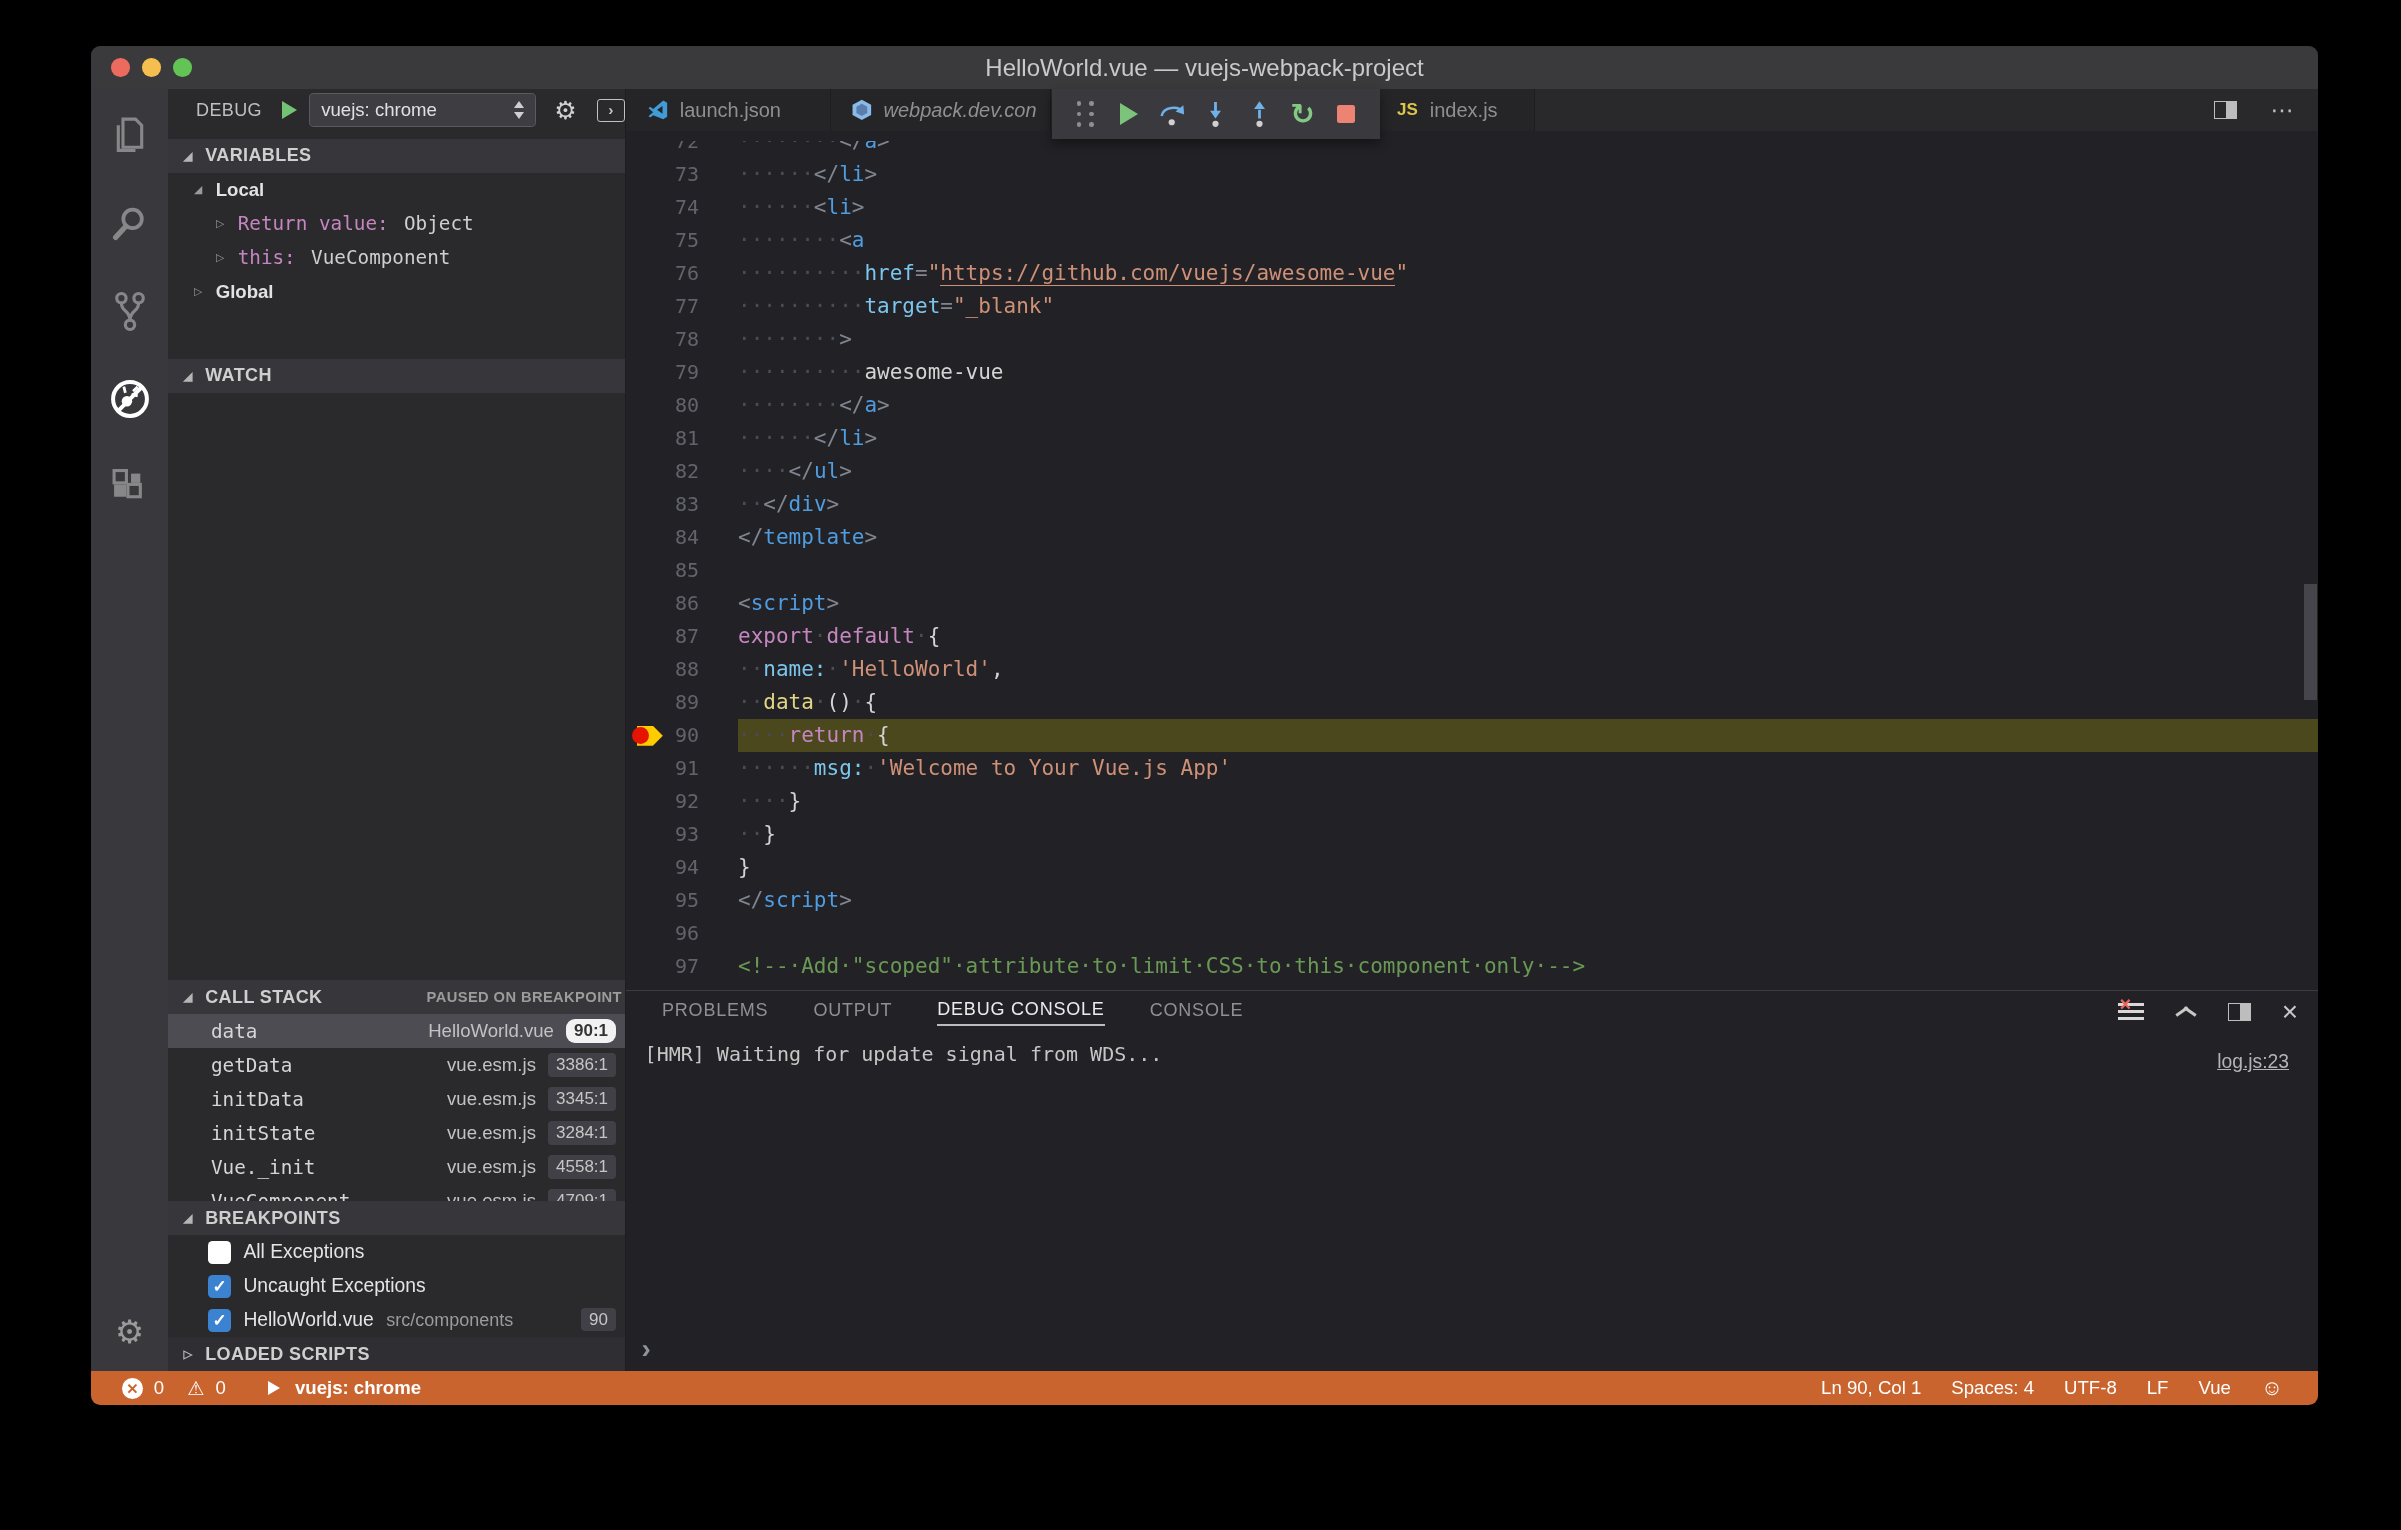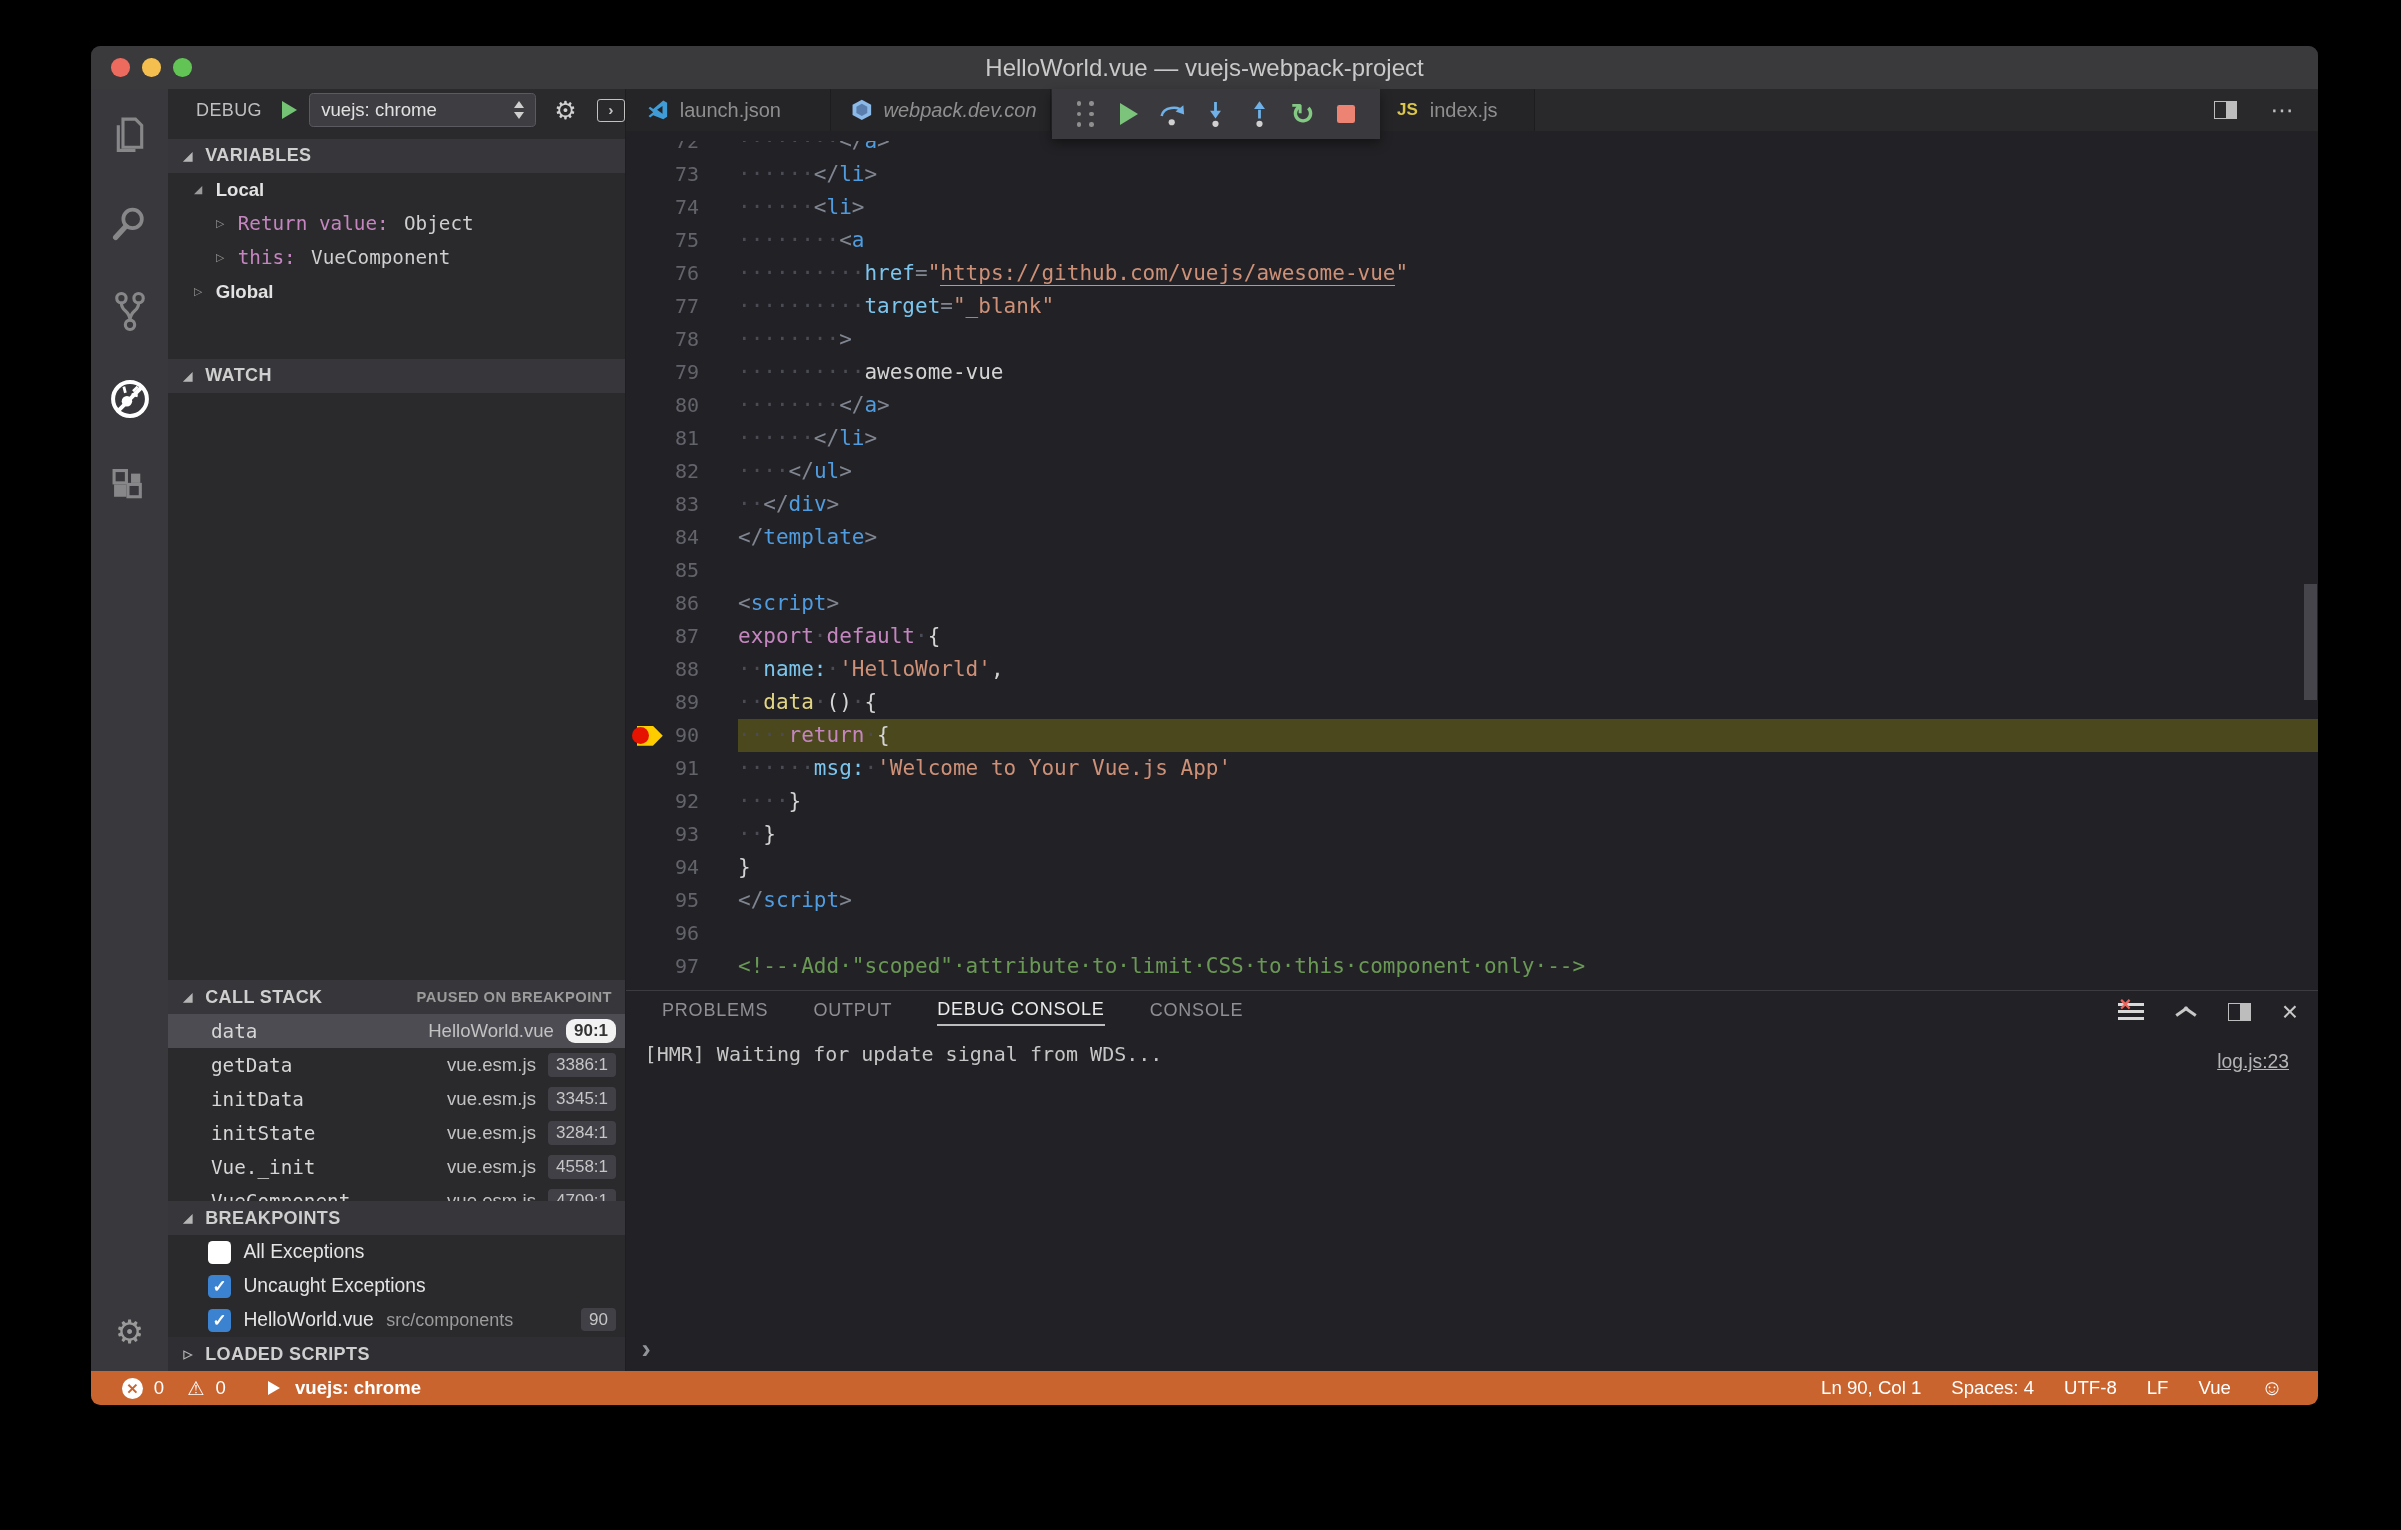--- a/index.html
+++ b/index.html
@@ -31,21 +31,21 @@
   .updown{display:flex;flex-direction:column;gap:3.9px;align-items:center;}
   .updown i{width:0;height:0;border-left:5.4px solid transparent;border-right:5.4px solid transparent;display:block;}
   .updown i.u{border-bottom:7px solid #cfcfcf;}
   .updown i.d{border-top:7px solid #cfcfcf;}
   .sb-gear{margin-left:18.6px;font-size:25px;color:#d2d2d2;}
   .sb-console{margin-left:20px;width:29px;height:23px;border:1.5px solid #c2c2c2;border-radius:3.1px;color:#c2c2c2;
     font-size:15.5px;font-weight:bold;display:flex;align-items:center;justify-content:center;}
   .sec-h{height:34px;flex:none;background:#37373b;display:flex;align-items:center;padding-left:12.4px;gap:9.3px;
     font-size:18px;font-weight:bold;color:#cfcfcf;letter-spacing:0.4px;}
   .tri{font-size:11.6px;color:#b5b5b5;width:15.5px;text-align:center;}
-  .sec-h .right{margin-left:auto;margin-right:13px;font-size:14.7px;font-weight:bold;color:#9c9c9c;letter-spacing:0.4px;}
+  .sec-h .right{margin-left:auto;margin-right:3px;font-size:14.7px;font-weight:bold;color:#9c9c9c;letter-spacing:0.4px;}
   .var-row{height:34px;flex:none;display:flex;align-items:center;padding-left:26px;gap:7.7px;}
   .var-row .arrow{font-size:10.8px;color:#9a9a9a;width:14px;}
   .scope-label{font-size:18.6px;font-weight:bold;color:#e2e2e2;}
   .var-mono{font-family:"DejaVu Sans Mono",monospace;font-size:19.3px;}
   .var-name{color:#c586c0;}
   .var-val{color:#cfcfcf;margin-left:7.7px;}
   .var-indent{padding-left:48px;}
   .watch-body{flex:1;min-height:0;}
   .stack-list{height:187px;flex:none;overflow:hidden;}
   .stack-row{height:34px;display:flex;align-items:center;padding-left:43px;padding-right:9.3px;}

